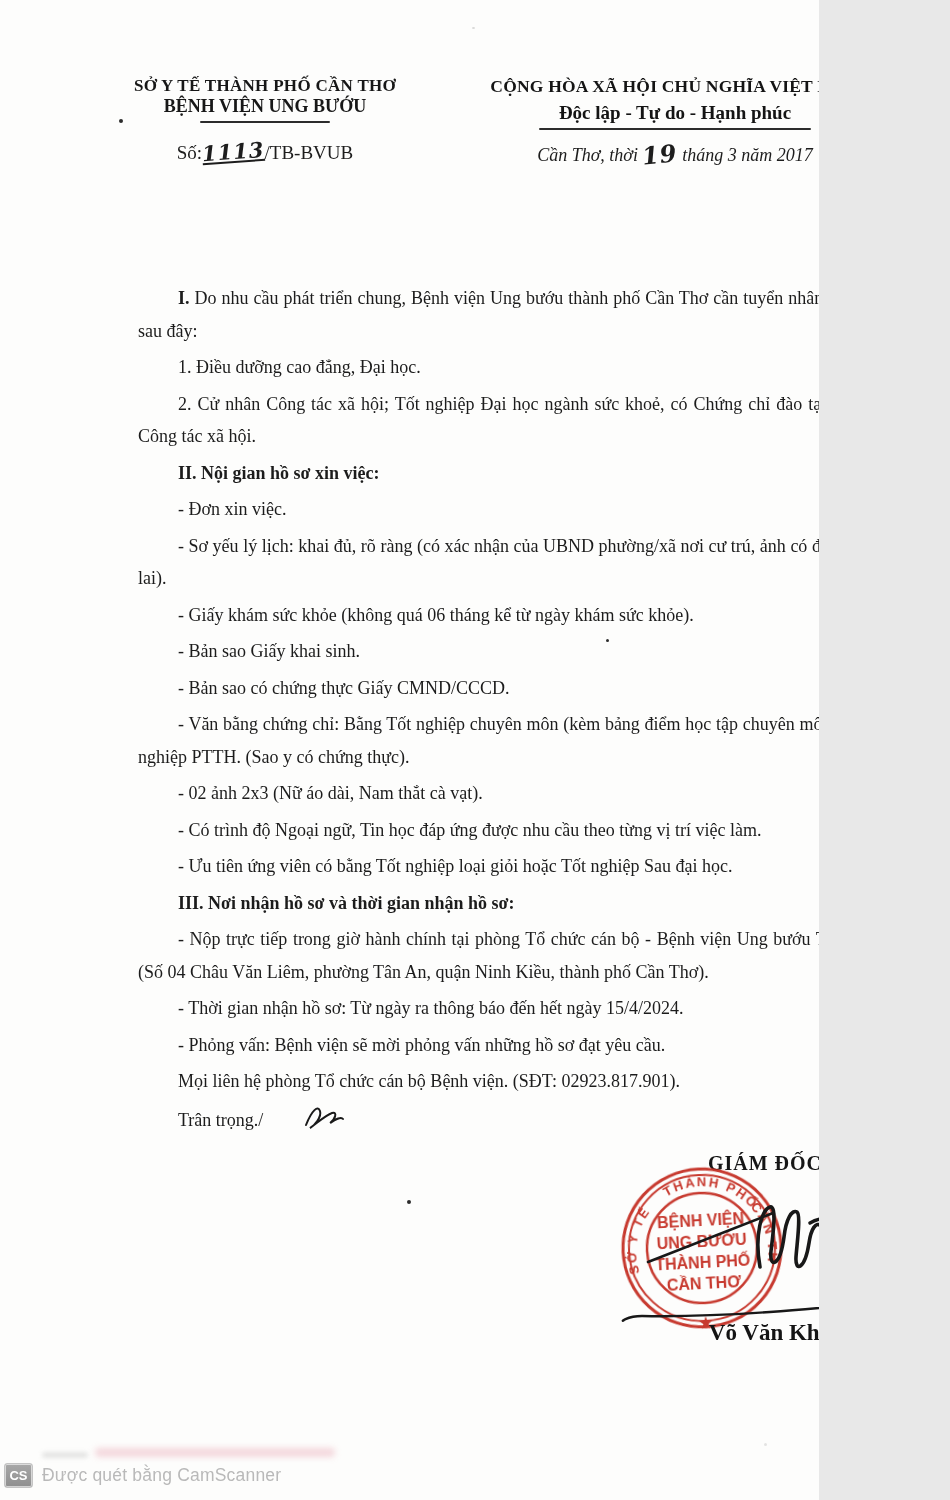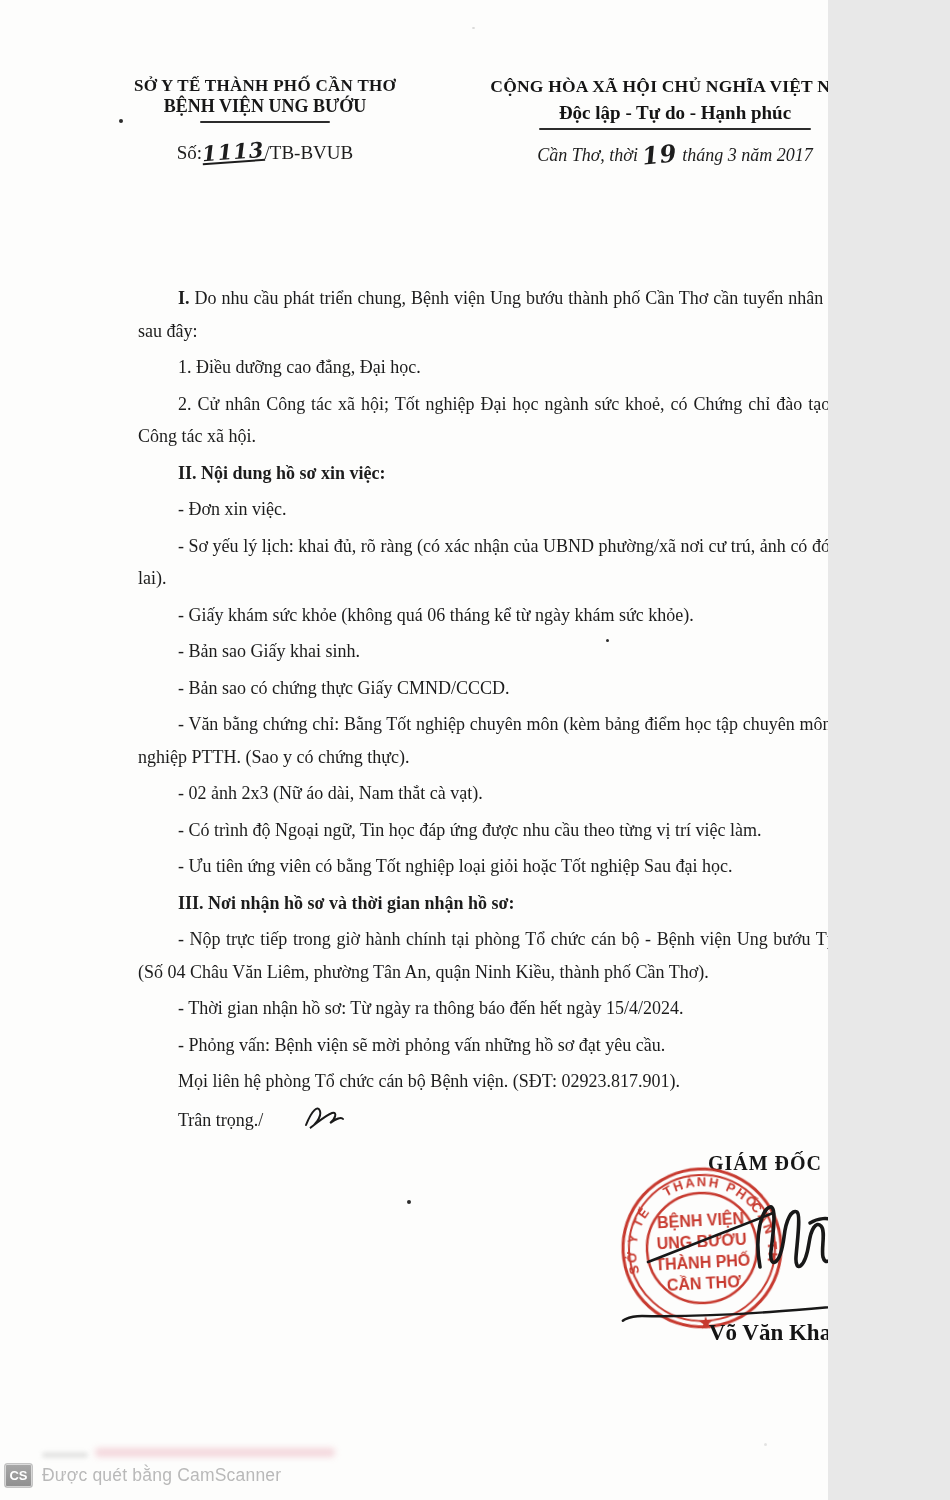--- a/index.html
+++ b/index.html
@@ -3,21 +3,20 @@
 <meta charset="utf-8">
 <style>
   html,body{margin:0;padding:0;background:#e8e8e8;}
   .page{
     position:relative;
     width:819px;height:1500px;
     background:#fdfdfc;
     overflow:hidden;
     font-family:"Liberation Serif", serif;
     color:#1b1b1b;
-    padding-left:9px;
   }
   
   .hdr-left{
     position:absolute;left:110px;top:76px;width:310px;
     text-align:center;
   }
   .hdr-left .l1{font-size:17px;font-weight:bold;letter-spacing:.3px;color:#171717;}
   .hdr-left .l2{font-size:18px;font-weight:bold;margin-top:0;color:#171717;}
   .hdr-left .rule{width:130px;height:2px;background:#2c2c2c;margin:4px auto 0 auto;border-radius:1px;}
   .hdr-left .l3{font-size:19px;margin-top:16px;color:#1d1d1d;}
@@ -113,21 +112,21 @@
     <div class="l2">Độc lập - Tự do - Hạnh phúc</div>
     <div class="rule"></div>
     <div class="l3"><span>Cần Thơ, thời </span><span class="hand-day">19</span><span> tháng 3 năm 2017</span></div>
   </div>
 
 
   <div class="body-block">
     <p><span class="bold">I.</span><span> Do nhu cầu phát triển chung, Bệnh viện Ung bướu thành phố Cần Thơ cần tuyển nhân sự các vị trí sau đây:</span></p>
     <p>1. Điều dưỡng cao đẳng, Đại học.</p>
     <p>2. Cử nhân Công tác xã hội; Tốt nghiệp Đại học ngành sức khoẻ, có Chứng chỉ đào tạo 3 tháng về Công tác xã hội.</p>
-    <p class="bold">II. Nội dung hồ sơ xin việc:</p>
+    <p class="bold">II. Nội gian hồ sơ xin việc:</p>
     <p>- Đơn xin việc.</p>
     <p>- Sơ yếu lý lịch: khai đủ, rõ ràng (có xác nhận của UBND phường/xã nơi cư trú, ảnh có đóng dấu giáp lai).</p>
     <p>- Giấy khám sức khỏe (không quá 06 tháng kể từ ngày khám sức khỏe).</p>
     <p>- Bản sao Giấy khai sinh.</p>
     <p>- Bản sao có chứng thực Giấy CMND/CCCD.</p>
     <p>- Văn bằng chứng chỉ: Bằng Tốt nghiệp chuyên môn (kèm bảng điểm học tập chuyên môn), Bằng Tốt nghiệp PTTH. (Sao y có chứng thực).</p>
     <p>- 02 ảnh 2x3 (Nữ áo dài, Nam thắt cà vạt).</p>
     <p>- Có trình độ Ngoại ngữ, Tin học đáp ứng được nhu cầu theo từng vị trí việc làm.</p>
     <p>- Ưu tiên ứng viên có bằng Tốt nghiệp loại giỏi hoặc Tốt nghiệp Sau đại học.</p>
     <p class="bold">III. Nơi nhận hồ sơ và thời gian nhận hồ sơ:</p>

